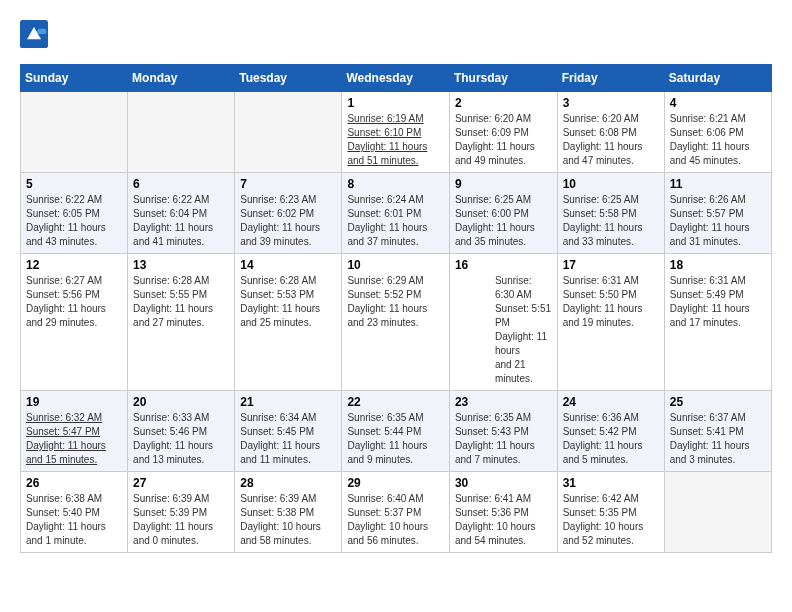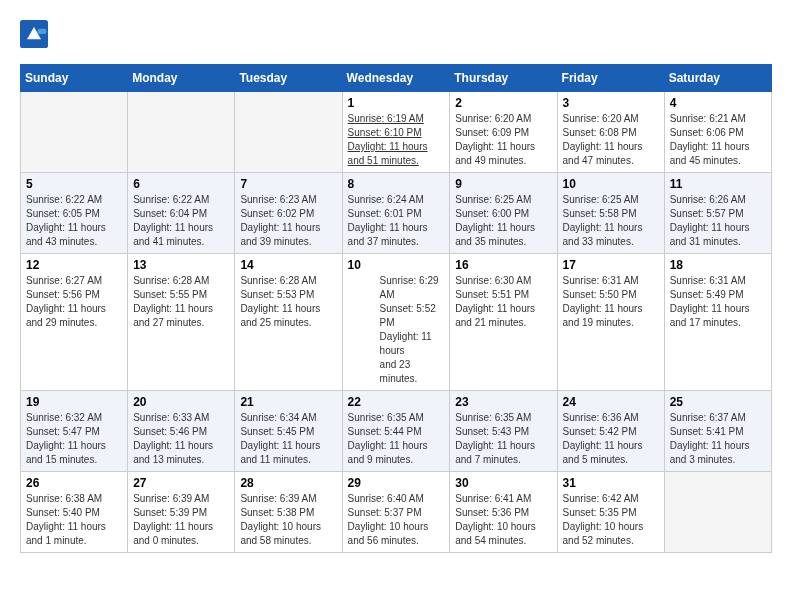--- a/index.html
+++ b/index.html
@@ -218,28 +218,28 @@
         </td>
         <td>
           <span class="day-num">14</span>
           <div class="day-info" style="white-space: pre-line;">Sunrise: 6:28 AM
 Sunset: 5:53 PM
 Daylight: 11 hours
 and 25 minutes.</div>
         </td>
         <td>
           <span class="day-num">10</span>
-          <div class="day-info" style="white-space: pre-line; margin-left: 32px;">Sunrise: 6:29 AM
+          <div class="day-info" style="white-space: pre-line;">Sunrise: 6:29 AM
 Sunset: 5:52 PM
 Daylight: 11 hours
 and 23 minutes.</div>
         </td>
         <td>
           <span class="day-num">16</span>
-          <div class="day-info" style="white-space: pre-line;">Sunrise: 6:30 AM
+          <div class="day-info" style="white-space: pre-line; margin-left: 40px;">Sunrise: 6:30 AM
 Sunset: 5:51 PM
 Daylight: 11 hours
 and 21 minutes.</div>
         </td>
         <td>
           <span class="day-num">17</span>
           <div class="day-info" style="white-space: pre-line;">Sunrise: 6:31 AM
 Sunset: 5:50 PM
 Daylight: 11 hours
 and 19 minutes.</div>
@@ -248,21 +248,21 @@
           <span class="day-num">18</span>
           <div class="day-info" style="white-space: pre-line;">Sunrise: 6:31 AM
 Sunset: 5:49 PM
 Daylight: 11 hours
 and 17 minutes.</div>
         </td>
       </tr>
       <tr class="row-shaded">
         <td>
           <span class="day-num">19</span>
-          <div class="day-info" style="white-space: pre-line;">Sunrise: 6:32 AM
+          <div class="day-info" style="white-space: pre-line; text-decoration: underline;">Sunrise: 6:32 AM
 Sunset: 5:47 PM
 Daylight: 11 hours
 and 15 minutes.</div>
         </td>
         <td>
           <span class="day-num">20</span>
           <div class="day-info" style="white-space: pre-line;">Sunrise: 6:33 AM
 Sunset: 5:46 PM
 Daylight: 11 hours
 and 13 minutes.</div>

